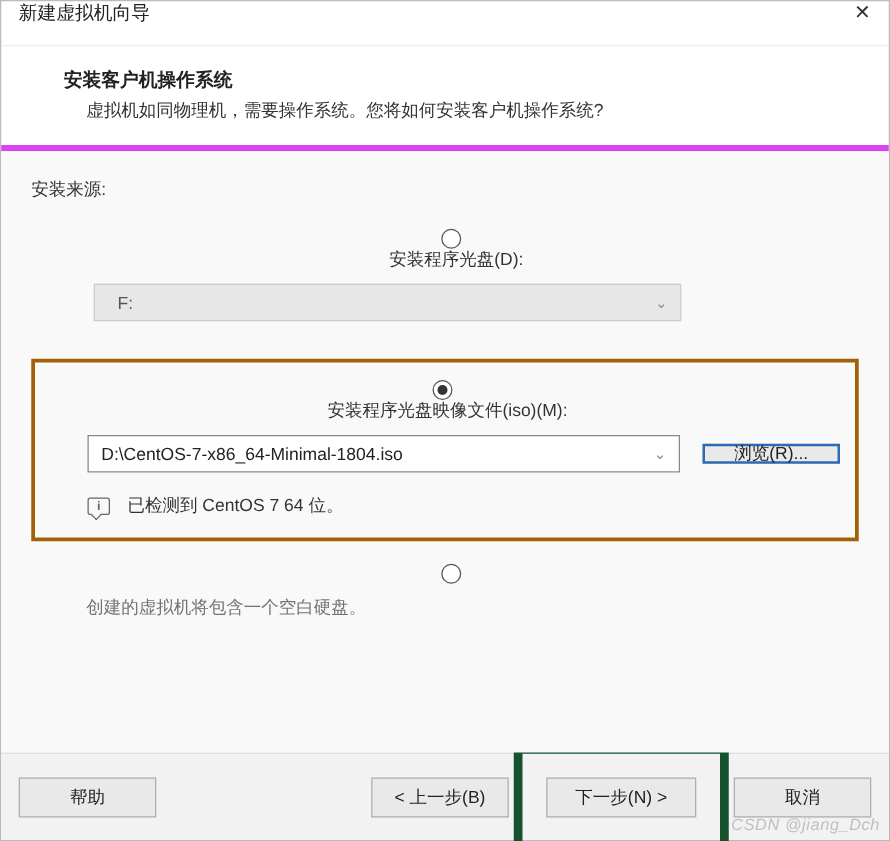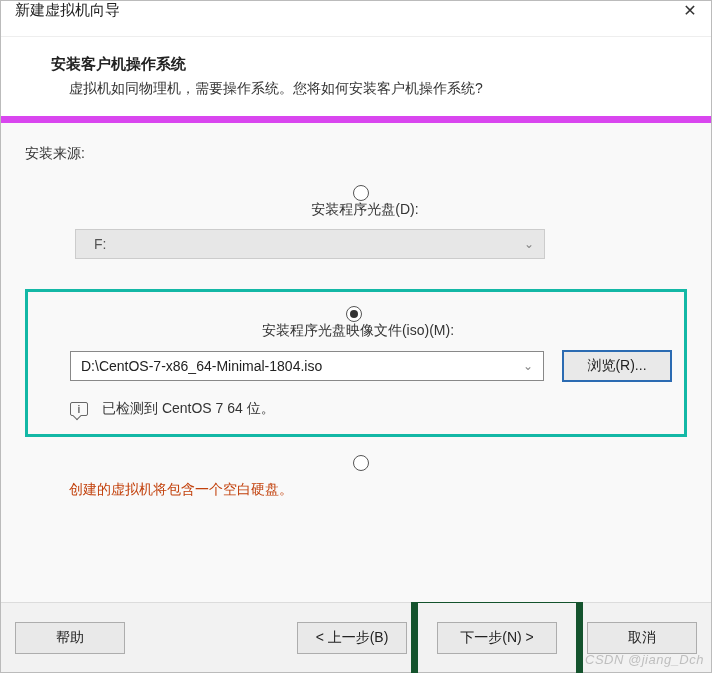--- a/index.html
+++ b/index.html
@@ -41,21 +41,21 @@
       height: 18px;
       display: flex;
       align-items: center;
       justify-content: center;
       font-size: 16px;
       color: #333;
       cursor: pointer;
     }
     .header {
       padding: 18px 40px 18px 50px;
-      border-bottom: 7px solid #d946ef;
+      border-bottom: 5px solid #d946ef;
     }
     .header-title {
       font-size: 15px;
       font-weight: bold;
       color: #222;
       margin-bottom: 6px;
     }
     .header-desc {
       font-size: 14px;
       color: #333;
@@ -118,21 +118,21 @@
       justify-content: space-between;
       padding: 0 10px 0 18px;
       color: #555;
       font-size: 14px;
     }
     .chevron {
       color: #888;
       font-size: 12px;
     }
     .iso-box {
-      border: 3px solid #14b8a6;
+      border: 3px solid #a16207;
       padding: 14px 12px 16px 12px;
       margin-bottom: 18px;
     }
     .iso-select-row {
       display: flex;
       align-items: center;
       padding-left: 30px;
       margin-top: 10px;
       gap: 18px;
     }
@@ -143,21 +143,21 @@
       border: 1px solid #888;
       display: flex;
       align-items: center;
       justify-content: space-between;
       padding: 0 10px 0 10px;
       font-size: 14px;
       color: #222;
     }
     .browse-btn {
       width: 110px;
-      height: 32px;
+      height: 16px;
       background: #e9e9e9;
       border: 2px solid #2b6bb2;
       color: #222;
       font-size: 14px;
       display: flex;
       align-items: center;
       justify-content: center;
       cursor: pointer;
     }
     .detect-row {
@@ -192,21 +192,21 @@
       height:5px;
       border-left:1.5px solid #666;
       border-bottom:1.5px solid #666;
       transform: rotate(-45deg);
       background:#f9f9f9;
     }
     .later-desc {
       padding-left: 44px;
       margin-top: 8px;
       font-size: 14px;
-      color: #c2410c;
+      color: #737373;
     }
     .footer {
       height: 70px;
       background: #f2f2f2;
       border-top: 1px solid #dcdcdc;
       display: flex;
       align-items: center;
       padding: 0 14px;
       gap: 4px;
     }

